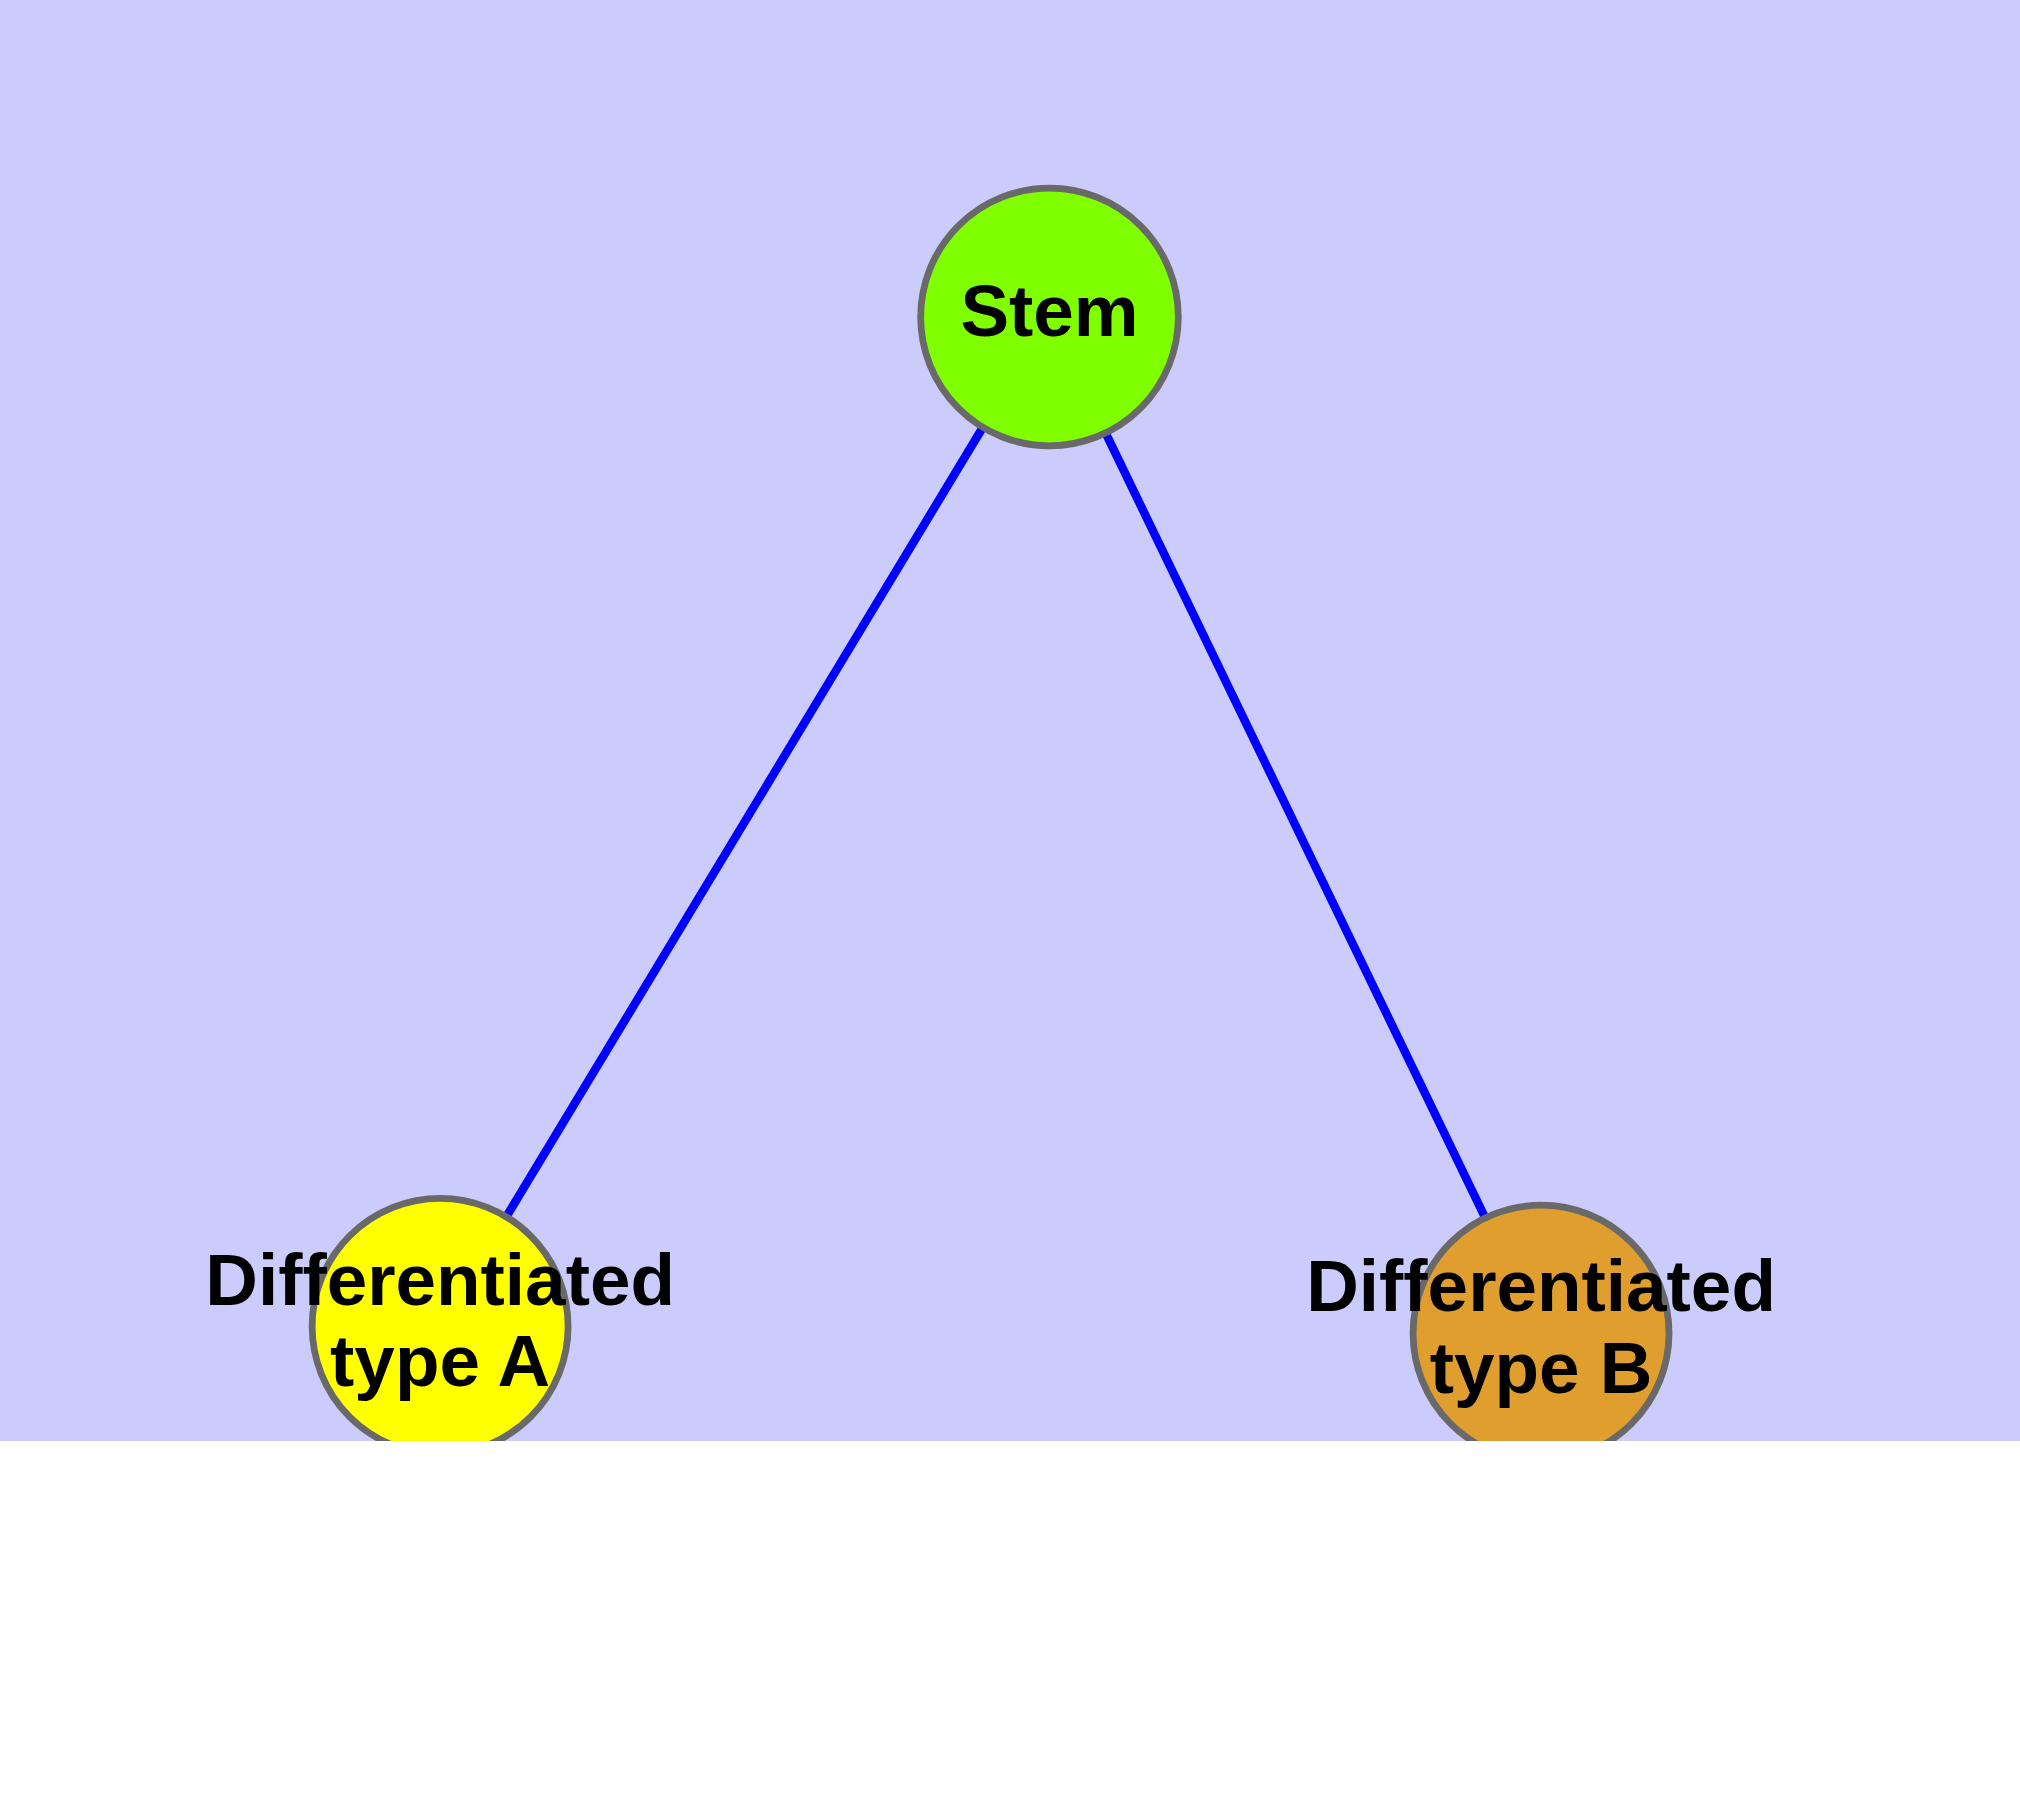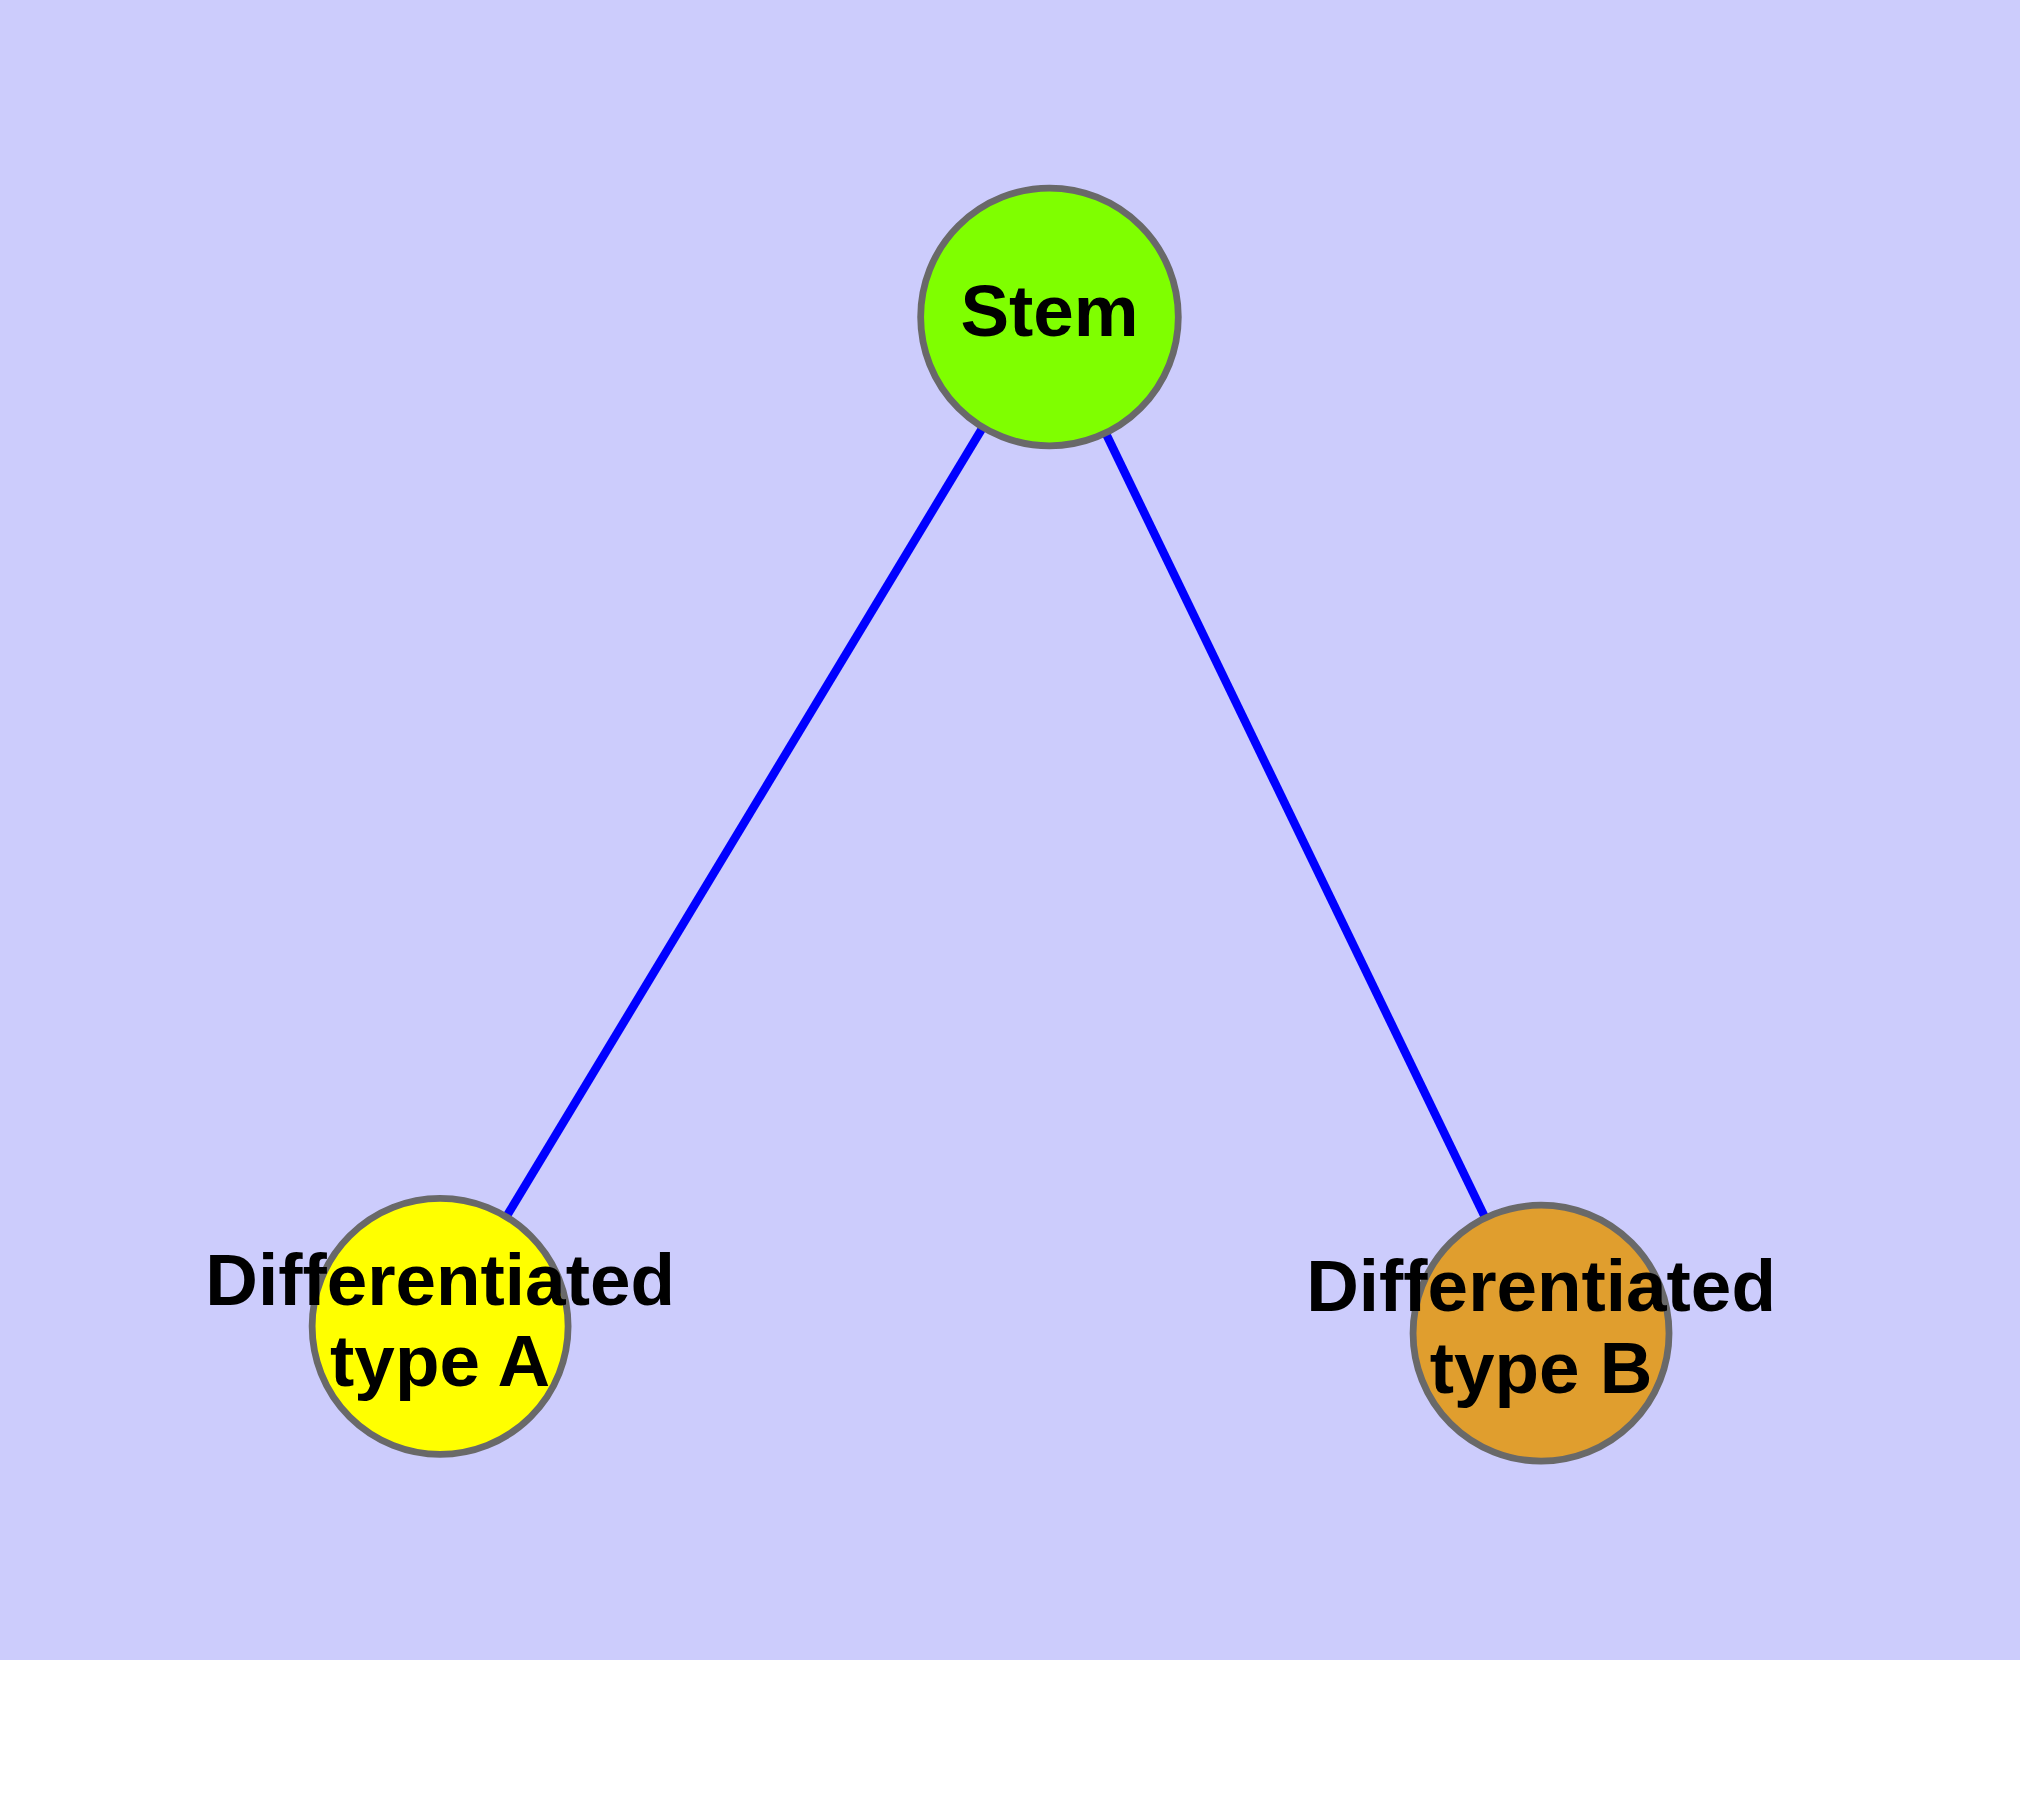--- a/index.html
+++ b/index.html
@@ -3,21 +3,21 @@
 <meta charset="utf-8">
 <style>
   html, body {
     margin: 0;
     padding: 0;
     background: #ffffff;
   }
   #canvas {
     position: relative;
     width: 2021px;
-    height: 1660px;
+    height: 1441px;
     overflow: hidden;
     font-family: "Liberation Sans", sans-serif;
   }
   #graph-svg {
     position: absolute;
     top: 0;
     left: 0;
     width: 2021px;
     height: 1812px;
     display: block;

